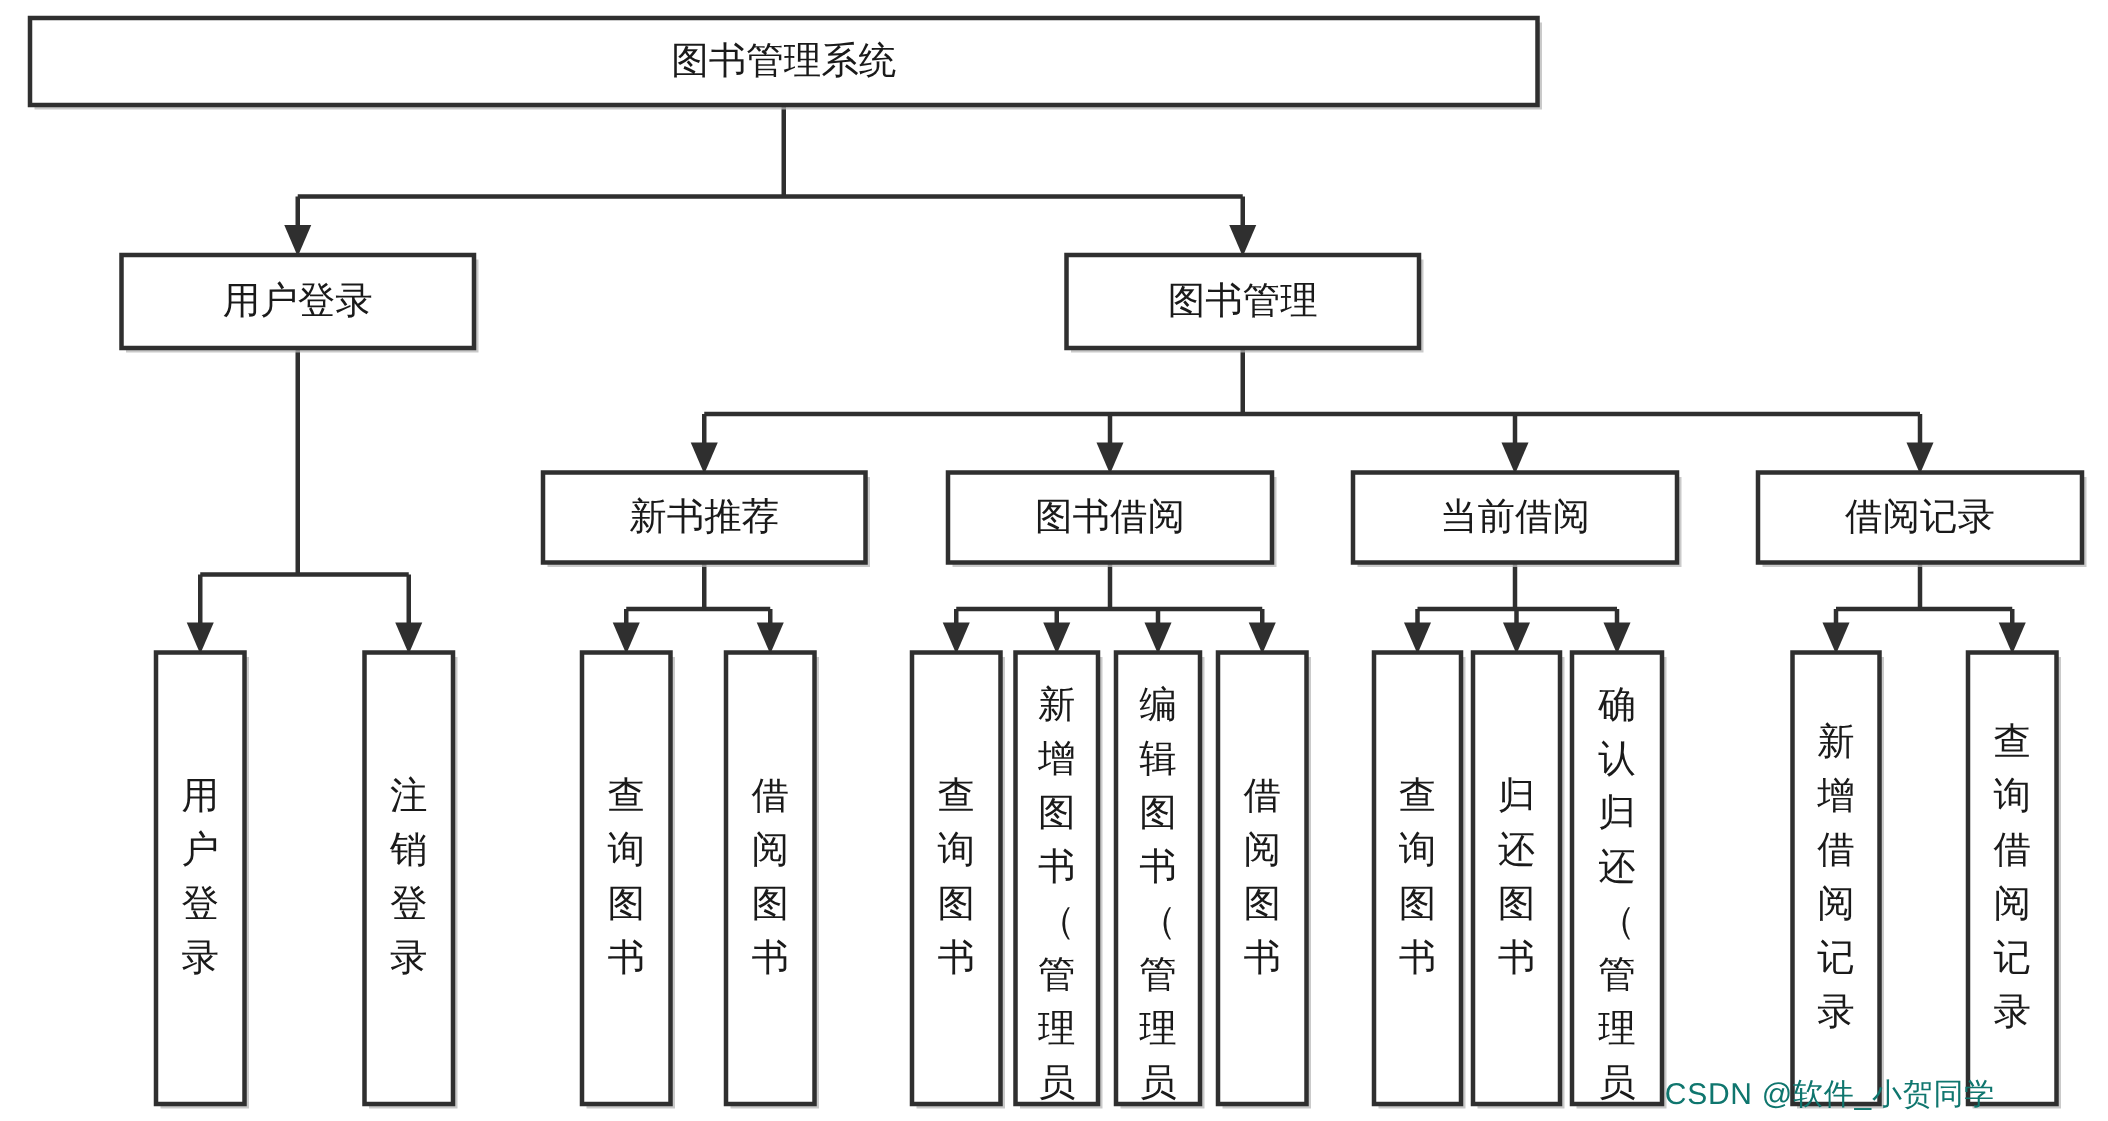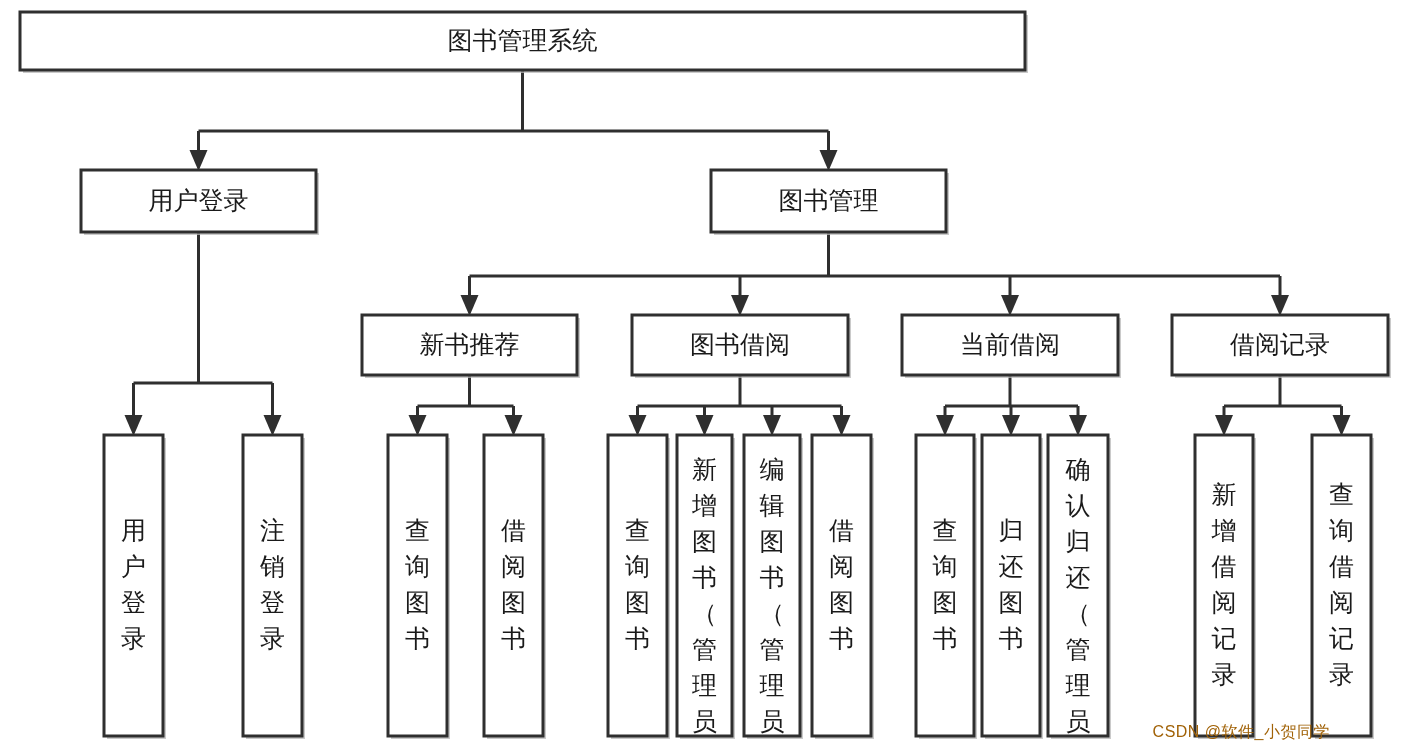--- a/index.html
+++ b/index.html
@@ -61,22 +61,22 @@
     fill: #1a1a1a;
     text-anchor: middle;
     dominant-baseline: middle;
     white-space: pre;
   }
   .watermark {
     position: absolute;
     right: 12px;
     bottom: 4px;
     font-family: "Liberation Sans", "DejaVu Sans", sans-serif;
-    font-size: 16px;
-    color: #a16207;
+    font-size: 20px;
+    color: #0f766e;
     letter-spacing: 0.5px;
     pointer-events: none;
     user-select: none;
   }
 </style>
 </head>
 <body>
 
 <div id="diagram-root">
   <svg class="diagram" id="diagram-svg" viewBox="0 0 1405 747" xmlns="http://www.w3.org/2000/svg">

